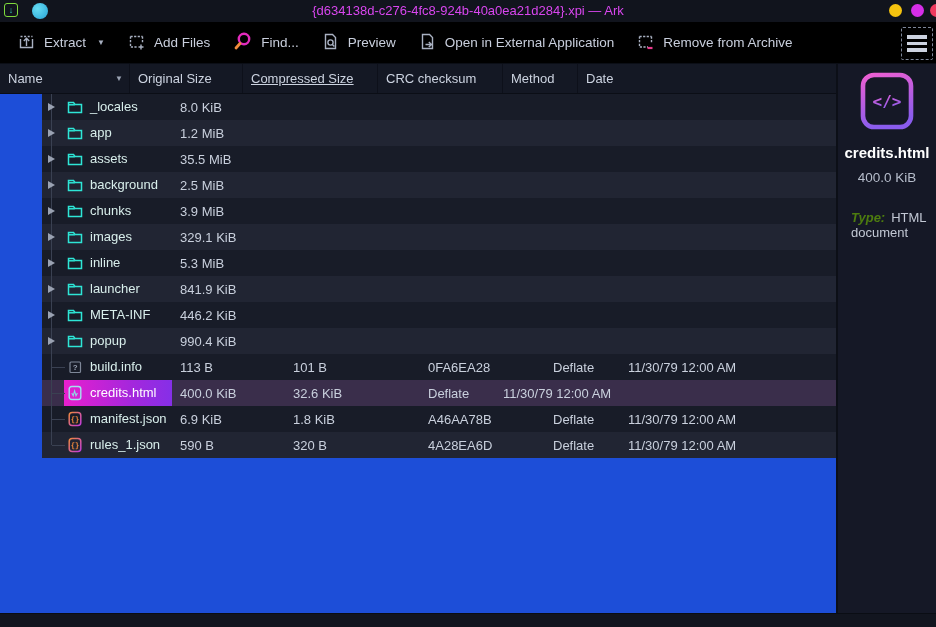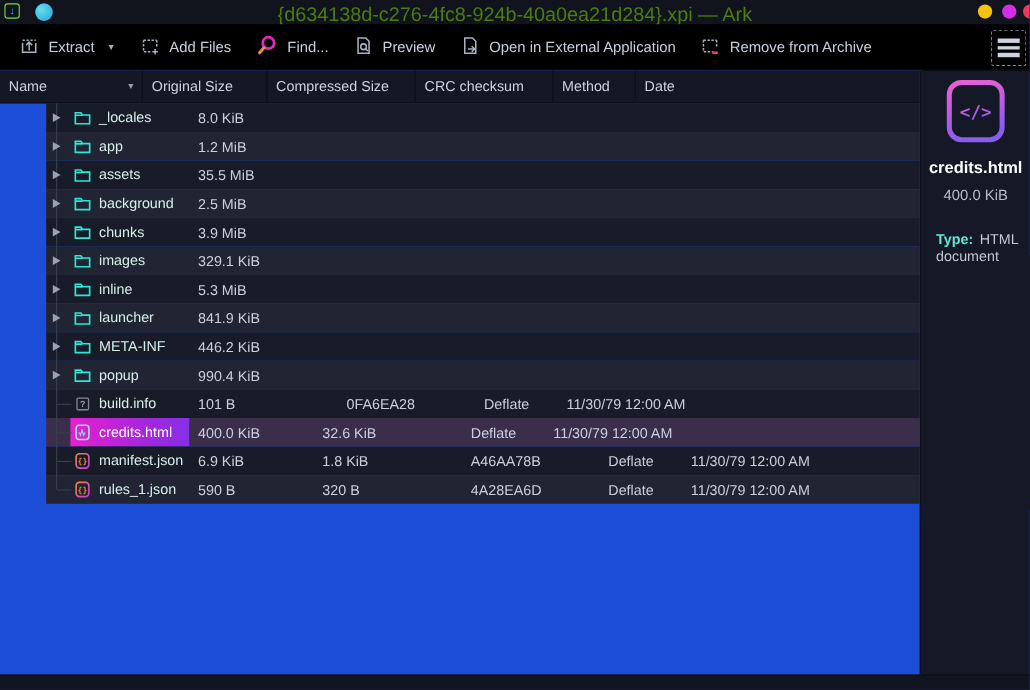--- a/index.html
+++ b/index.html
@@ -5,21 +5,21 @@
   * { box-sizing: border-box; }
   html,body { margin:0; padding:0; }
   body {
     width:936px; height:627px; overflow:hidden; position:relative;
     background:#11141d; color:#c9d0dd;
     font-family:"Liberation Sans", sans-serif;
   }
   
   .titlebar { height:22px; position:relative; background:#11141d; }
   .tb-title { position:absolute; left:0; right:0; top:3px; text-align:center;
-              font-size:18px; color:#4d7c0f; white-space:nowrap; }
+              font-size:13px; color:#d946ef; white-space:nowrap; }
   .ark-badge { position:absolute; left:4px; top:3px; width:14px; height:14px;
                border:1.5px solid #7fd93c; border-radius:3px;
                display:flex; align-items:center; justify-content:center;
                color:#35d4c2; font-size:9px; line-height:1; }
   .cyan-dot { position:absolute; left:32px; top:3px; width:16px; height:16px;
               border-radius:50%;
               background:radial-gradient(circle at 35% 35%, #66dcf2, #27a3d6); }
   .winbtn { position:absolute; top:4px; width:13px; height:13px; border-radius:50%; }
   .winbtn.min { right:34px; background:#f5c30f; }
   .winbtn.max { right:12px; background:#d62ee8; }
@@ -34,21 +34,21 @@
                border:1px dashed #7d8699; border-radius:2px; }
   .hamburger .bar { width:20px; height:3.5px; background:#ccd2df; margin:3px 0; }
   
   .content { display:flex; height:549px; }
   .table-area { width:838px; background:#1d4ed8; border-right:2px solid #0c0f17;
                 position:relative; }
   .thead { display:flex; height:30px; background:#141824;
            border-bottom:1px solid #0b0e16; font-size:13px; color:#ccd3e0; }
   .th { padding-left:8px; border-right:1px solid #0d101a; height:100%;
         display:flex; align-items:center; position:relative; }
-  .th-name { width:130px; } .th-orig { width:113px; } .th-comp { width:135px; }
+  .th-name { width:130px; } .th-orig { width:113px; } .th-comp { width:135px;text-decoration:underline; }
   .th-crc { width:125px; } .th-method { width:75px; } .th-date { flex:1; border-right:none; }
   .sorticon { position:absolute; right:6px; font-size:8px; color:#9aa2b2; }
   .rows { position:relative;margin-left:42px; }
   .tree-line { position:absolute; left:9px; top:0; width:1px; background:#3a4152; z-index:1; }
   .row { display:flex; height:26px; font-size:13px; position:relative; }
   .row.dark { background:#181c28; } .row.light { background:#212533; }
   .row.selected { background:#3a2e4b; }
   .cell { display:flex; align-items:center; padding-left:8px; color:#c9d0dd;
           white-space:nowrap; overflow:hidden; }
   .name-cell { width:130px; position:relative; padding-left:0; }
@@ -63,21 +63,21 @@
           background:#3a4152; z-index:1; }
   .ficon { position:absolute; left:25px; top:5px; width:16px; height:16px; z-index:2; }
   .nm { position:absolute; left:48px; top:5px; color:#d8eeeb; z-index:2; }
   .row.selected .nm { color:#ffffff; }
   
   .info-panel { flex:1; background:#151826; font-size:13px; }
   .doc-icon { display:block; margin:6px auto 0; }
   .ip-name { text-align:center; font-weight:bold; font-size:15px; color:#fefefe; margin-top:12px; }
   .ip-size { text-align:center; font-size:13.5px; color:#b6bdcb; margin-top:9px; }
   .ip-type { margin:25px 0 0 13px; color:#c2c8d4; }
-  .ip-type b { color:#5eead4; margin-right:6px; }
+  .ip-type b { color:#4d7c0f; margin-right:6px;font-style:italic; }
   
   .bottom-strip { height:14px; background:#12151f; border-top:1px solid #0a0d14; }
 </style>
 </head>
 <body>
 
 <div class="titlebar">
   <span class="ark-badge">↓</span>
   <span class="cyan-dot"></span>
   <div class="tb-title">{d634138d-c276-4fc8-924b-40a0ea21d284}.xpi — Ark</div>
@@ -317,20 +317,21 @@
         </div>
         <div class="row dark">
           <div class="cell name-cell">
             <span class="conn"></span>
             <span class="ficon"><svg width="16" height="16" viewBox="0 0 16 16" fill="none">
                 <rect x="3" y="3" width="10.5" height="10.5" rx="1" stroke="#7e8798" stroke-width="1.2"></rect>
                 <text x="8.2" y="11" text-anchor="middle" font-size="8" font-weight="bold" fill="#9aa3b4" font-family="Liberation Sans, sans-serif">?</text>
               </svg></span>
             <span class="nm">build.info</span>
           </div>
+          <div class="cell c-original">113 B</div>
           <div class="cell c-compressed">101 B</div>
           <div class="cell c-crc">0FA6EA28</div>
           <div class="cell c-method">Deflate</div>
           <div class="cell c-date">11/30/79 12:00 AM</div>
         </div>
         <div class="row selected">
           <div class="cell name-cell">
             <div class="sel-grad"></div>
             <span class="conn"></span>
             <span class="ficon"><svg width="16" height="16" viewBox="0 0 16 16" fill="none">

